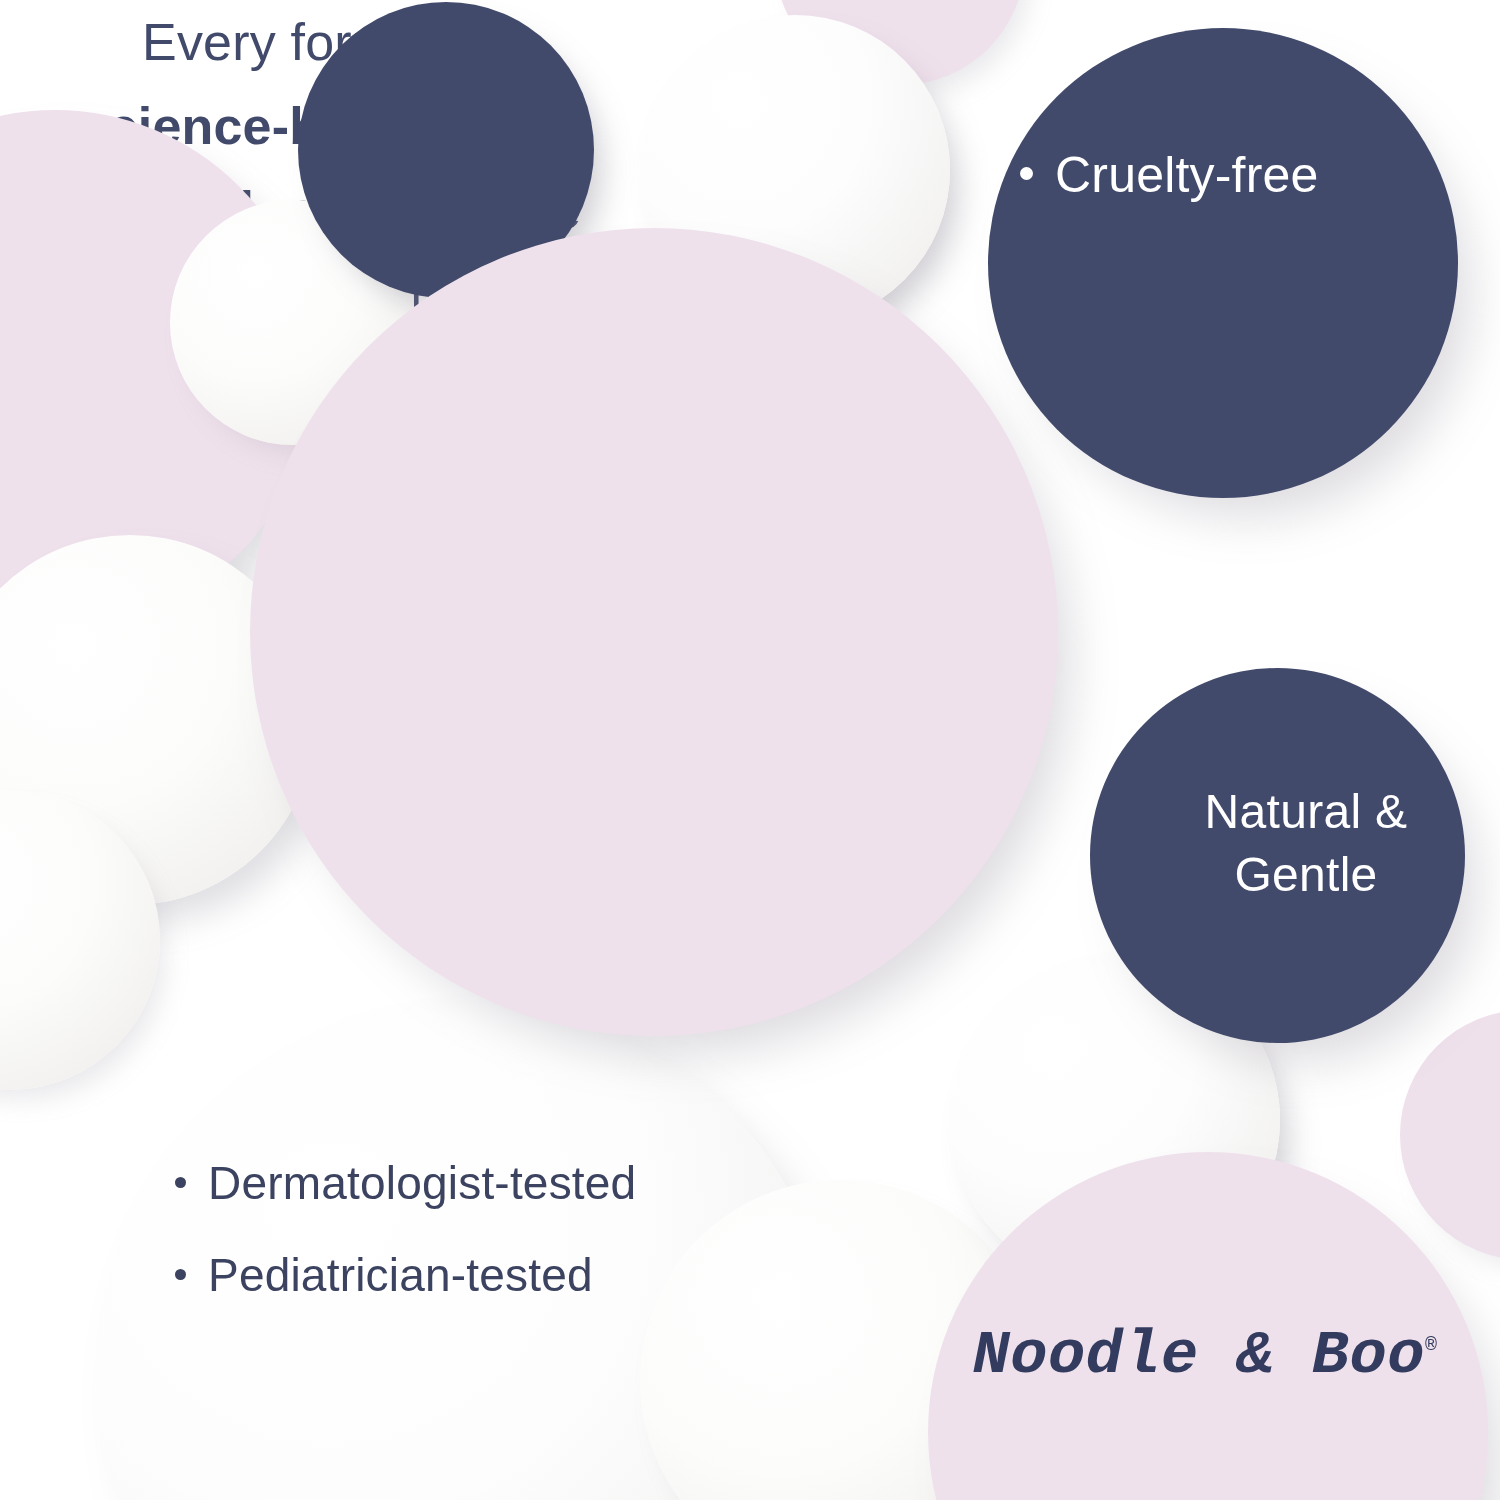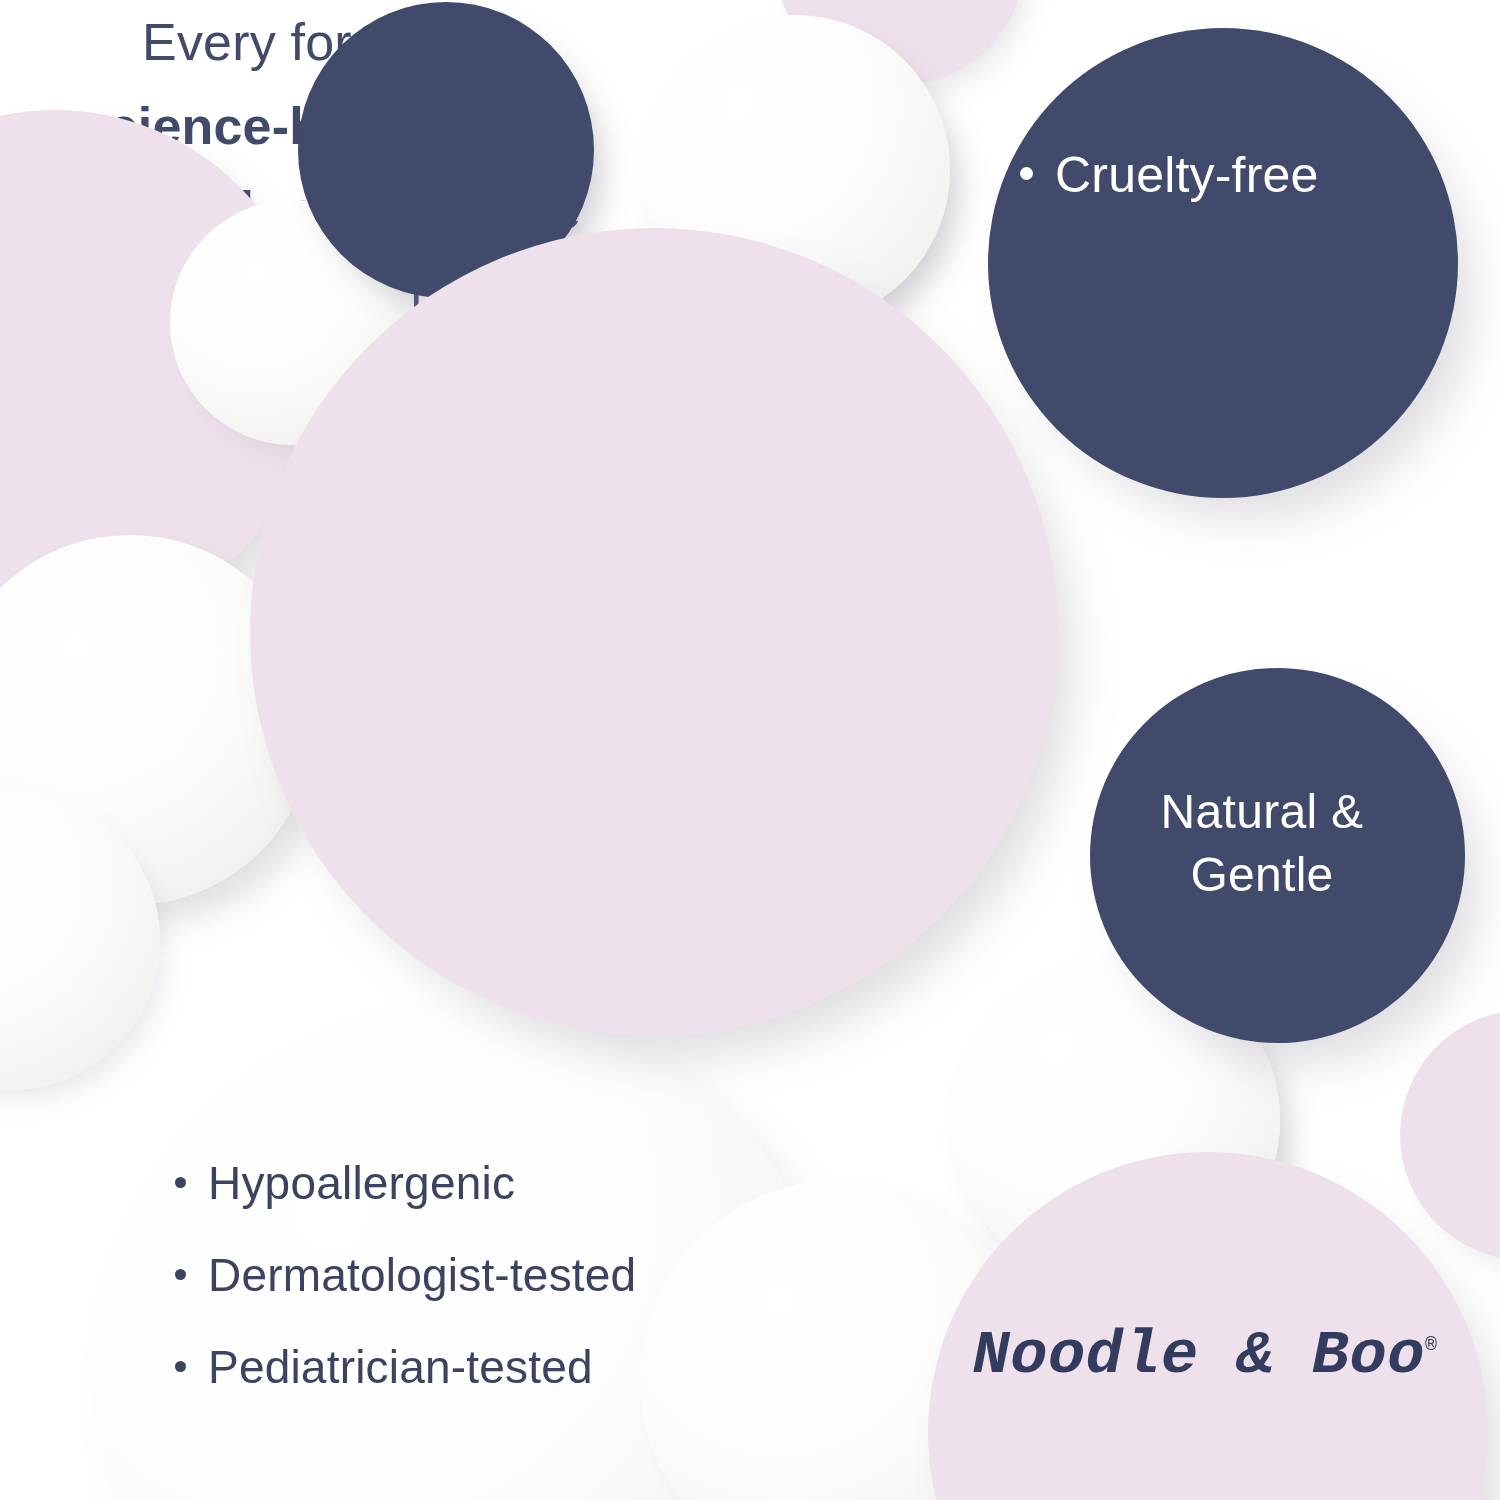--- a/index.html
+++ b/index.html
@@ -42,21 +42,21 @@
     color:#ffffff;font-size:50px;font-weight:300;line-height:1.0;
     letter-spacing:.2px;
   }
   .navy-list .li{display:flex;align-items:baseline;margin-bottom:44px;white-space:nowrap;}
   .navy-list .dot{
     width:13px;height:13px;border-radius:50%;background:#ffffff;
     display:inline-block;margin-right:22px;flex:none;position:relative;top:-12px;
   }
 
   .ng-text{
-    position:absolute;left:1132px;top:780px;width:260px;
+    position:absolute;left:1176px;top:780px;width:260px;
     color:#ffffff;font-size:48px;font-weight:300;line-height:1.32;
     text-align:center;letter-spacing:.3px;
   }
 
   .bl-list{
     position:absolute;left:175px;top:1160px;width:640px;
     color:#3c4360;font-size:46px;font-weight:300;line-height:1.0;letter-spacing:.2px;
   }
   .bl-list .li{display:flex;align-items:baseline;margin-bottom:46px;white-space:nowrap;}
   .bl-list .dot{
@@ -136,24 +136,20 @@
   <div class="circle navy sh-big" style="left:1090px;top:668px;width:375px;height:375px;"></div>
 
   <div class="ng-text">
     <div>Natural &amp;</div>
     <div>Gentle</div>
   </div>
 
   <div class="bl-list">
     <div class="li">
       <span class="dot"></span>
-      <span>Hypoallergenic</span>
-    </div>
-    <div class="li">
-      <span class="dot"></span>
       <span>Dermatologist-tested</span>
     </div>
     <div class="li">
       <span class="dot"></span>
       <span>Pediatrician-tested</span>
     </div>
   </div>
 
   <div class="circle pink sh-big" style="left:928px;top:1152px;width:560px;height:560px;"></div>
 

